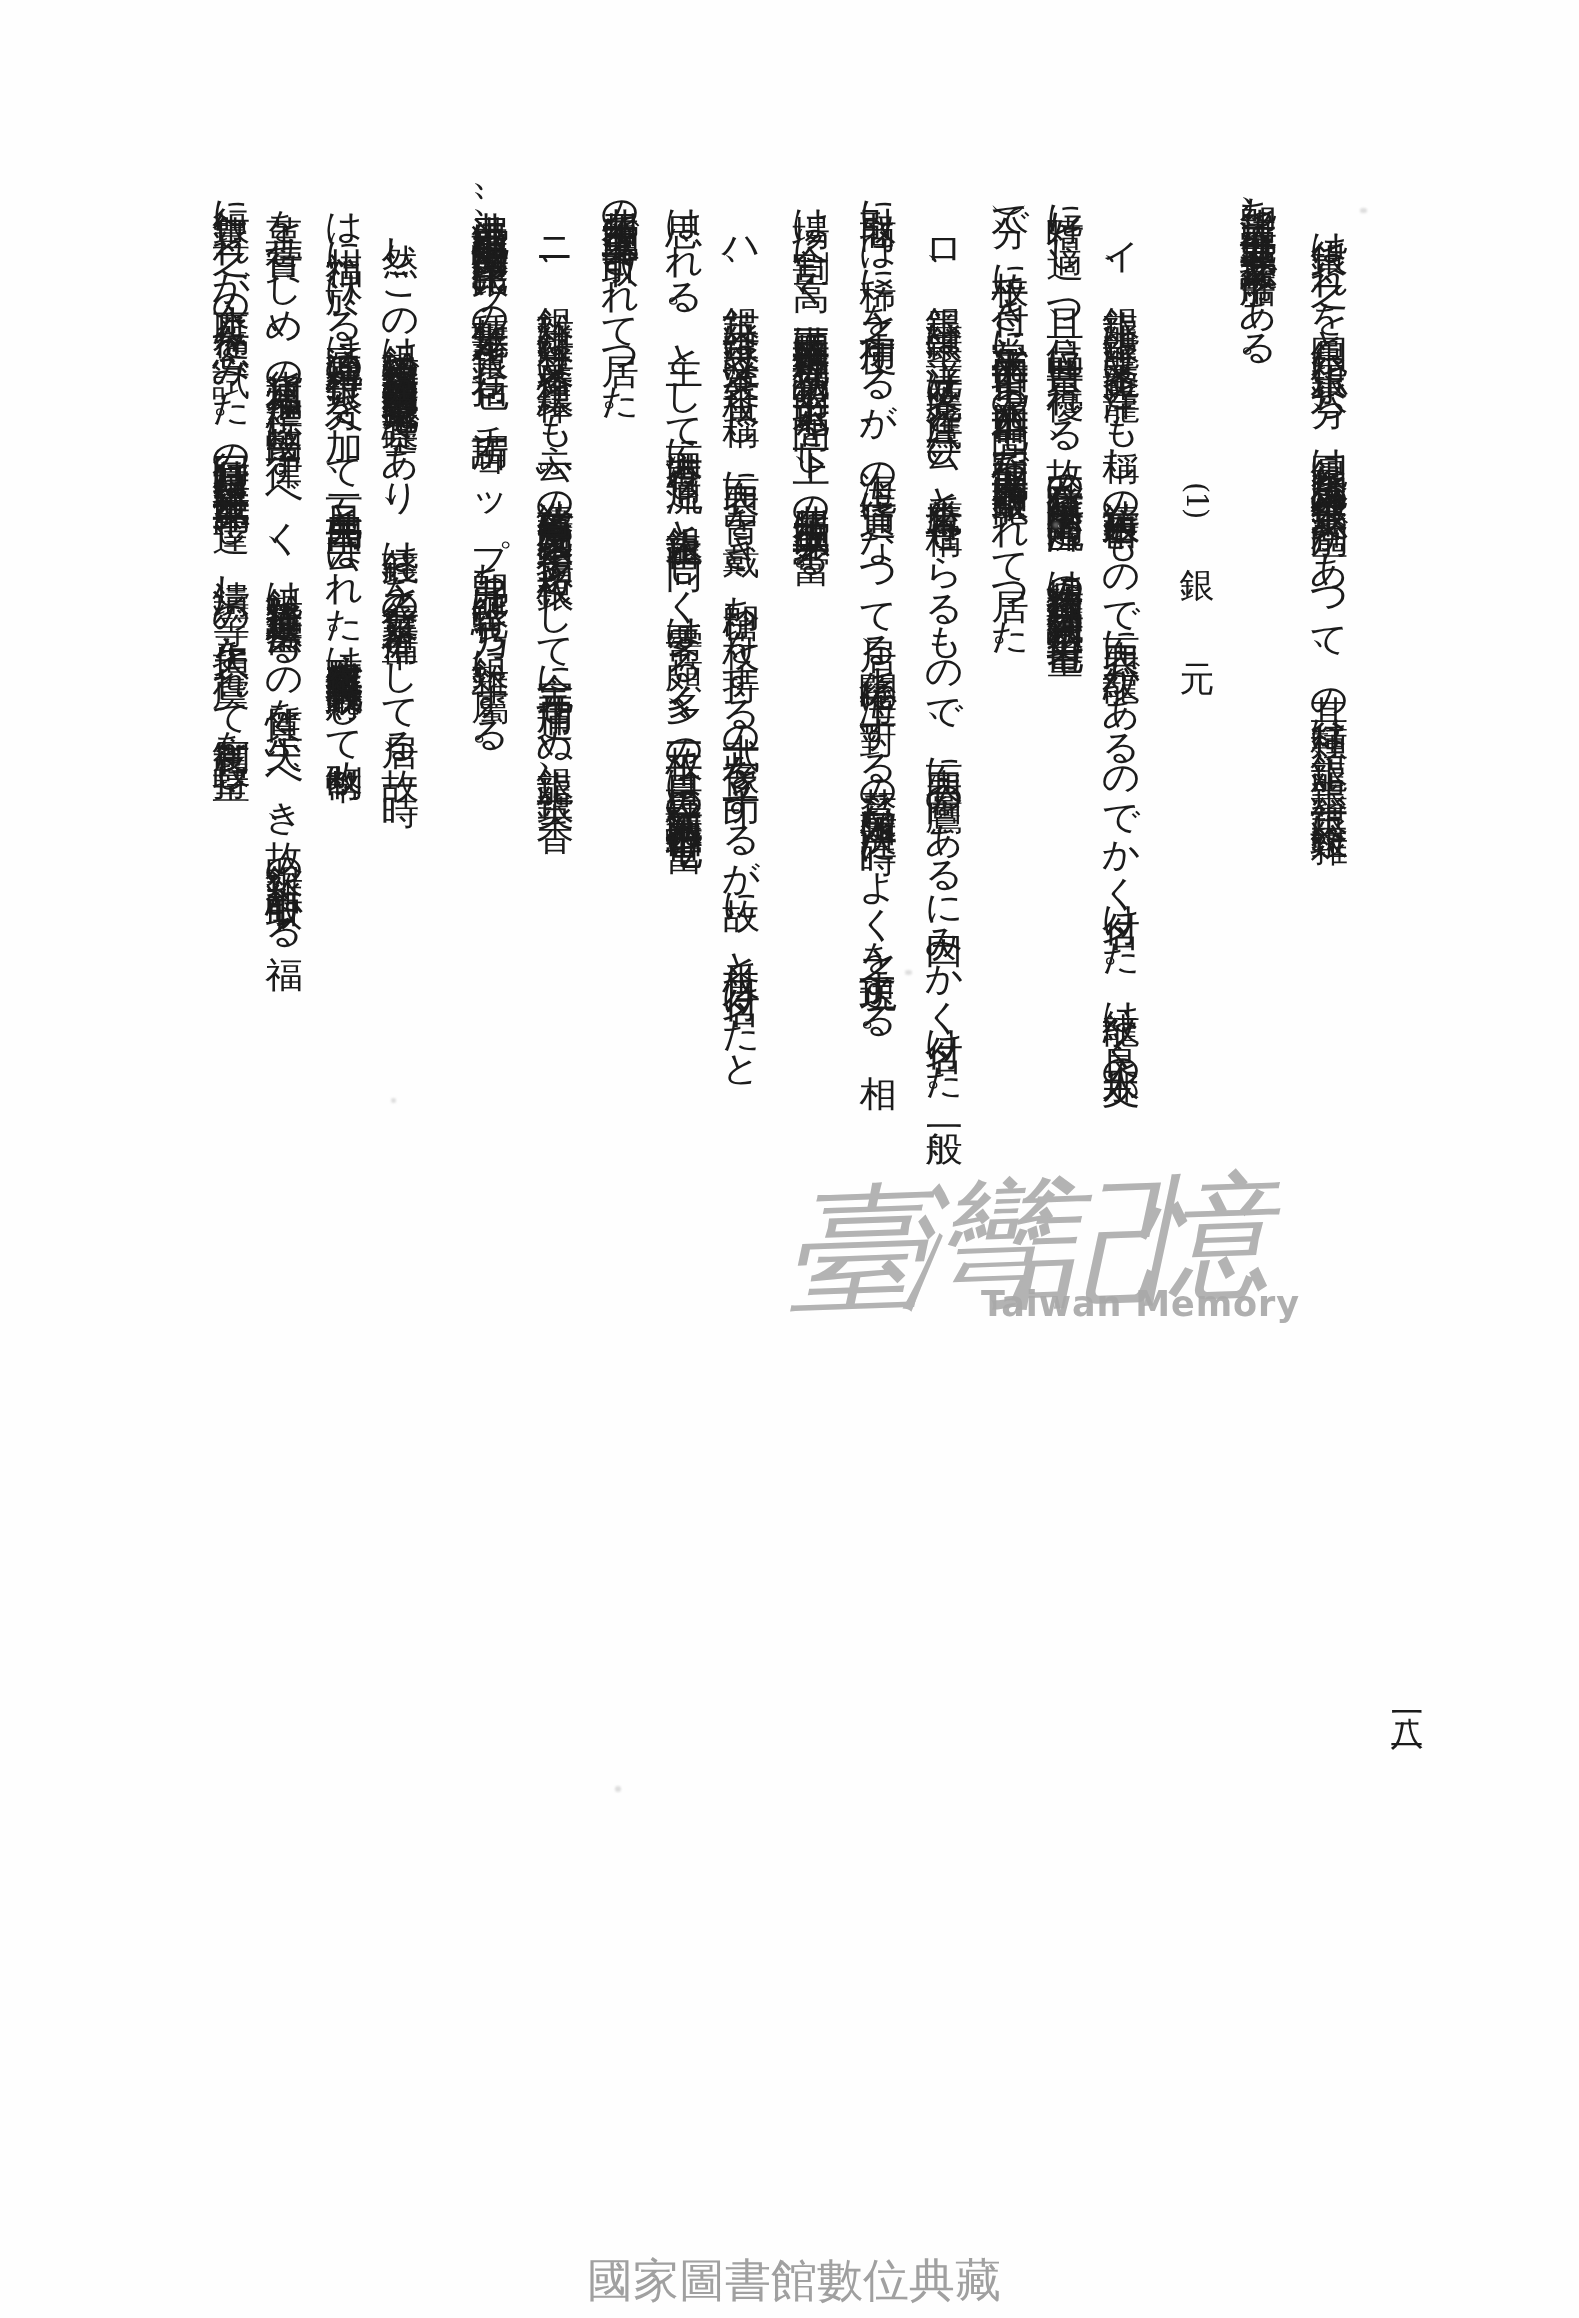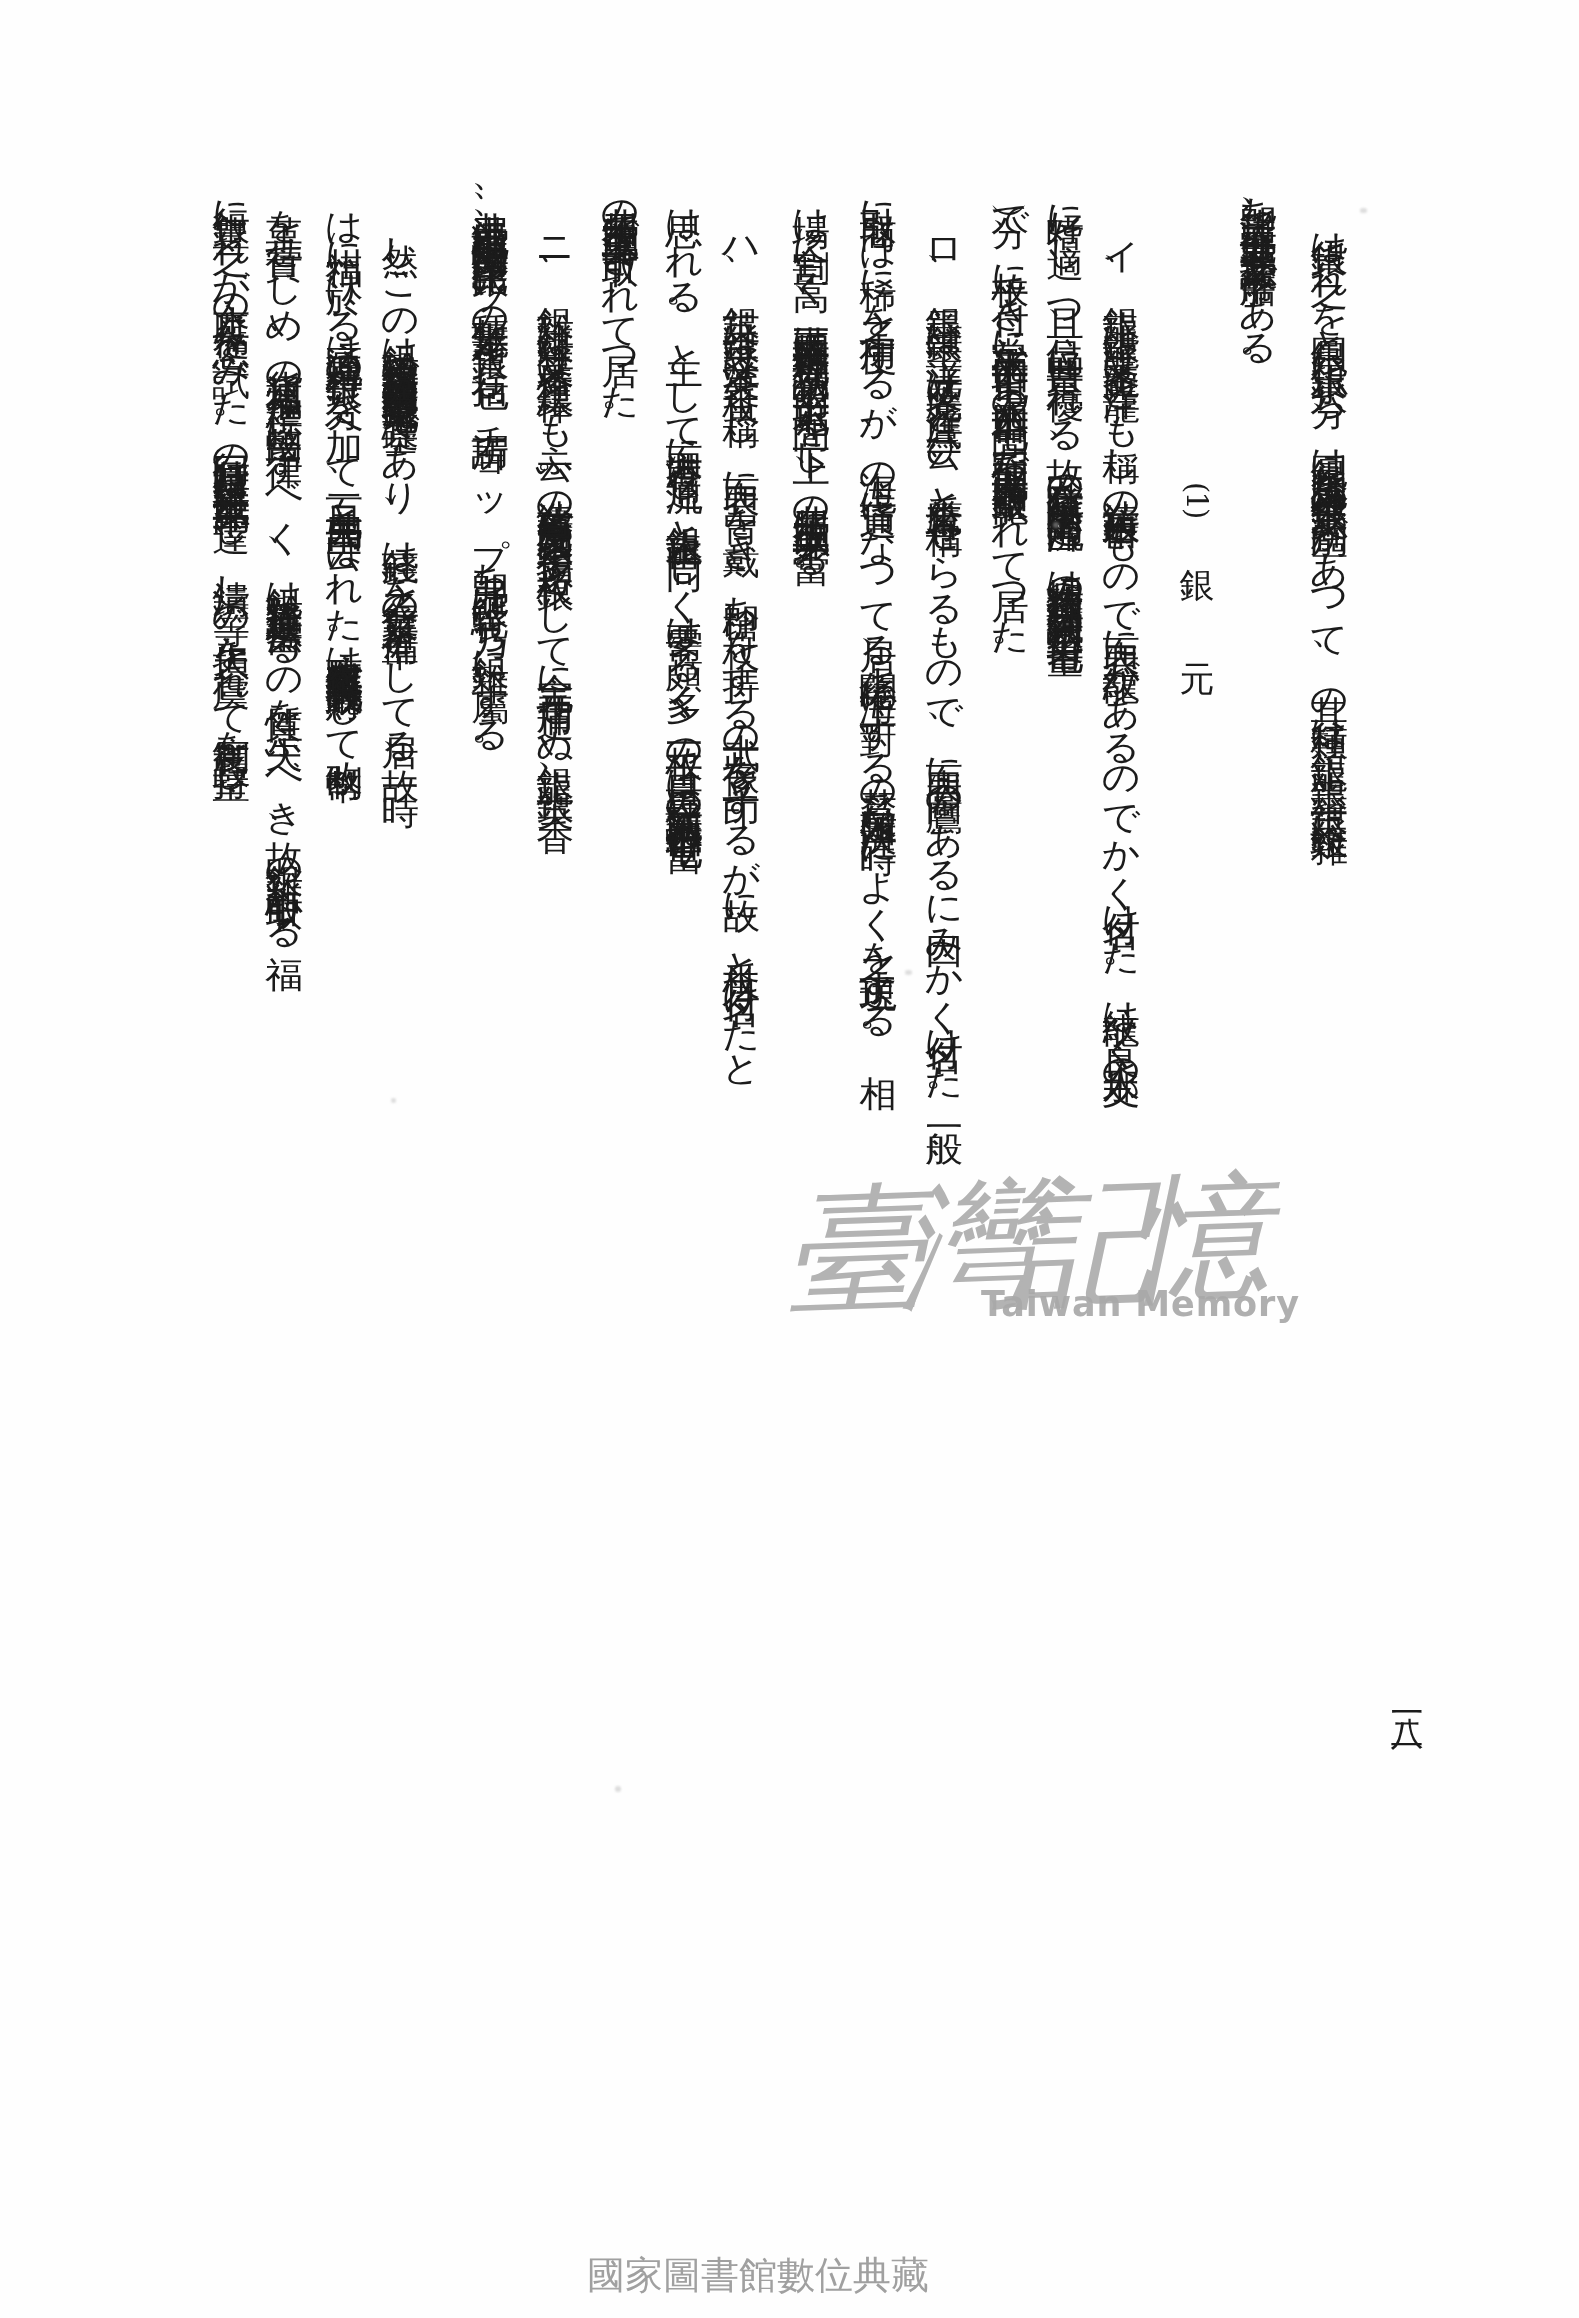--- a/index.html
+++ b/index.html
@@ -100,21 +100,21 @@
     opacity: 0.92;
     white-space: nowrap;
   }
 
   
   .footer {
     position: absolute;
     left: 587px;
     top: 2250px;
     font-family: Liberation Mono, monospace;
-    font-size: 38px;
+    font-size: 46px;
     letter-spacing: 0px;
     color: var(--footer, #a0a0a0);
     white-space: nowrap;
   }
 
   
   .speck {
     position: absolute;
     background: #b5b5b5;
     border-radius: 50%;

